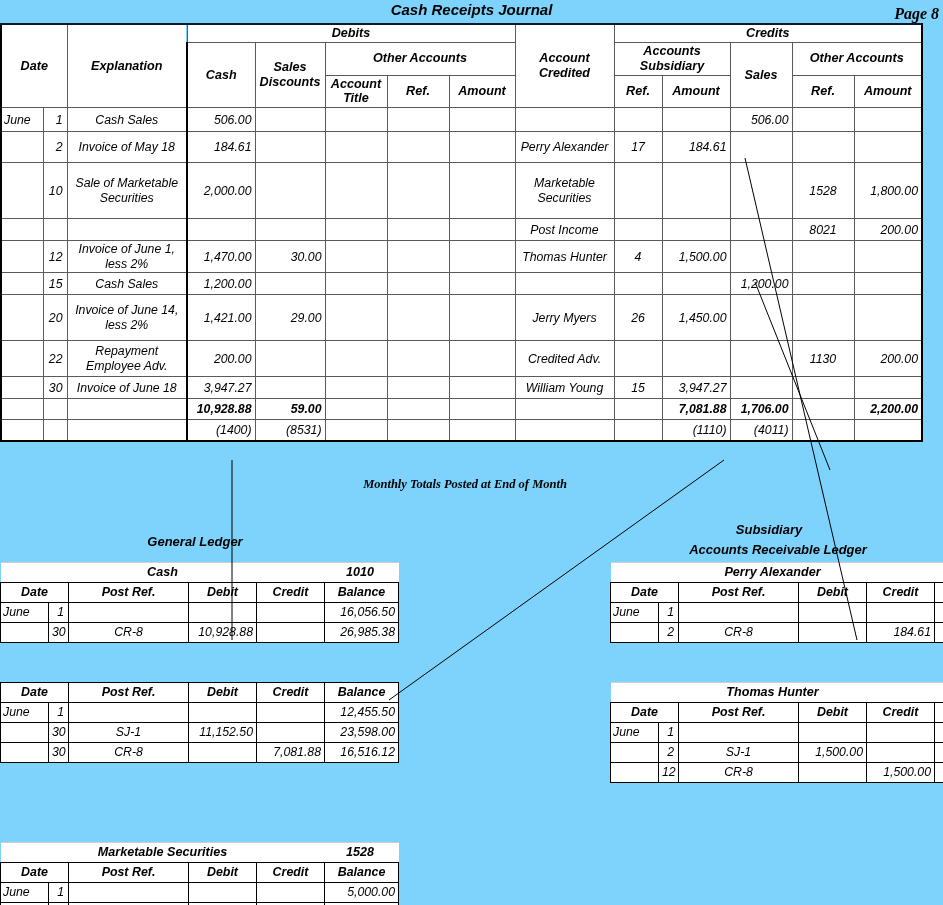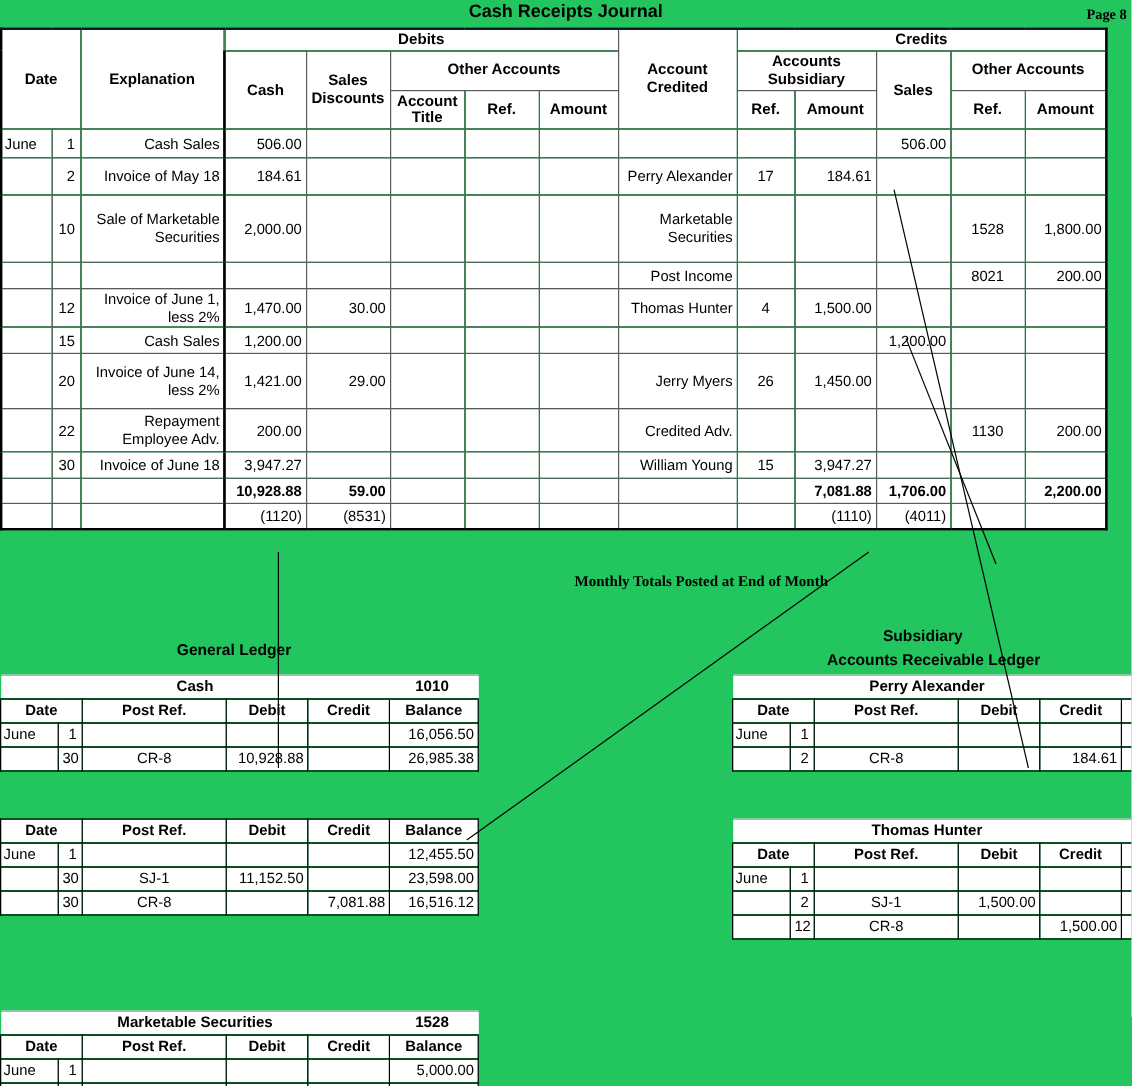--- a/index.html
+++ b/index.html
@@ -9,21 +9,22 @@
   }
   body {
     font-family: "Liberation Sans", sans-serif;
     color: #000000;
   }
   #page {
     position: relative;
     width: 943px;
     height: 905px;
     overflow: hidden;
-    background: #22c55e;
+    background: #7dd3fc;
+    font-style: italic;
   }
 
   
   .title-bar {
     position: absolute;
     left: 0; top: 0;
     width: 943px; height: 23px;
   }
   .doc-title {
     position: absolute;
@@ -32,21 +33,21 @@
     text-align: center;
     font-size: 15px;
     font-weight: bold;
     font-family: "Liberation Sans", sans-serif;
     letter-spacing: 0px;
   }
   .page-no {
     position: absolute;
     right: 4px; top: 5px;
     font-family: "Liberation Serif", serif;
-    font-size: 12px;
+    font-size: 16px;
     font-weight: bold;
   }
 
   
   table {
     border-collapse: collapse;
     table-layout: fixed;
   }
   td, th {
     border: 1px solid #000000;
@@ -73,21 +74,21 @@
     font-weight: bold;
     font-size: 12.6px;
     padding: 1px 2px;
   }
   #journal .thick-l { border-left: 2px solid #000; }
   #journal .thick-r { border-right: 2px solid #000; }
   #journal .thick-t { border-top: 2px solid #0f172a; }
   #journal .thick-b { border-bottom: 2px solid #000; }
   .num { text-align: right; }
   .ctr { text-align: center; }
-  .lft { text-align: right; }
+  .lft { text-align: center; }
   .b   { font-weight: bold; }
   .dateno { text-align: right; padding-right: 4px; }
   .monthcell { text-align: left; padding-left: 2px; }
 
   
   .caption {
     position: absolute;
     font-weight: bold;
     font-size: 13px;
     text-align: center;
@@ -357,37 +358,37 @@
             <td class="ctr b"></td>
             <td class="num b">7,081.88</td>
             <td class="num b">1,706.00</td>
             <td class="ctr b"></td>
             <td class="num thick-r b">2,200.00</td>
           </tr>
           <tr style="height: 21px;">
             <td class="monthcell thick-l thick-b"></td>
             <td class="dateno thick-b"></td>
             <td class="lft thick-b"></td>
-            <td class="num thick-l thick-b">(1120)</td>
+            <td class="num thick-l thick-b">(1400)</td>
             <td class="num thick-b">(8531)</td>
             <td class="lft thick-b"></td>
             <td class="ctr thick-b"></td>
             <td class="num thick-b"></td>
             <td class="lft thick-b"></td>
             <td class="ctr thick-b"></td>
             <td class="num thick-b">(1110)</td>
             <td class="num thick-b">(4011)</td>
             <td class="ctr thick-b"></td>
             <td class="num thick-r thick-b"></td>
           </tr>
         </tbody>
     </table>
   </div>
 
-  <div class="caption-serif" style="left:240px; top:477px; width:450px;text-align:right;">Monthly Totals Posted at End of Month</div>
+  <div class="caption-serif" style="left:240px; top:477px; width:450px;">Monthly Totals Posted at End of Month</div>
 
   <div class="caption" style="left:0px; top:534px; width:390px;">General Ledger</div>
 
   <div class="caption" style="left:604px; top:522px; width:330px;">Subsidiary</div>
   <div class="caption" style="left:613px; top:542px; width:330px;">Accounts Receivable Ledger</div>
 
   <div class="ledger" id="gl-0" style="left:0px;   top:562px; width:390px;">
       <table>
         <colgroup>
           <col style="width: 48px;">

